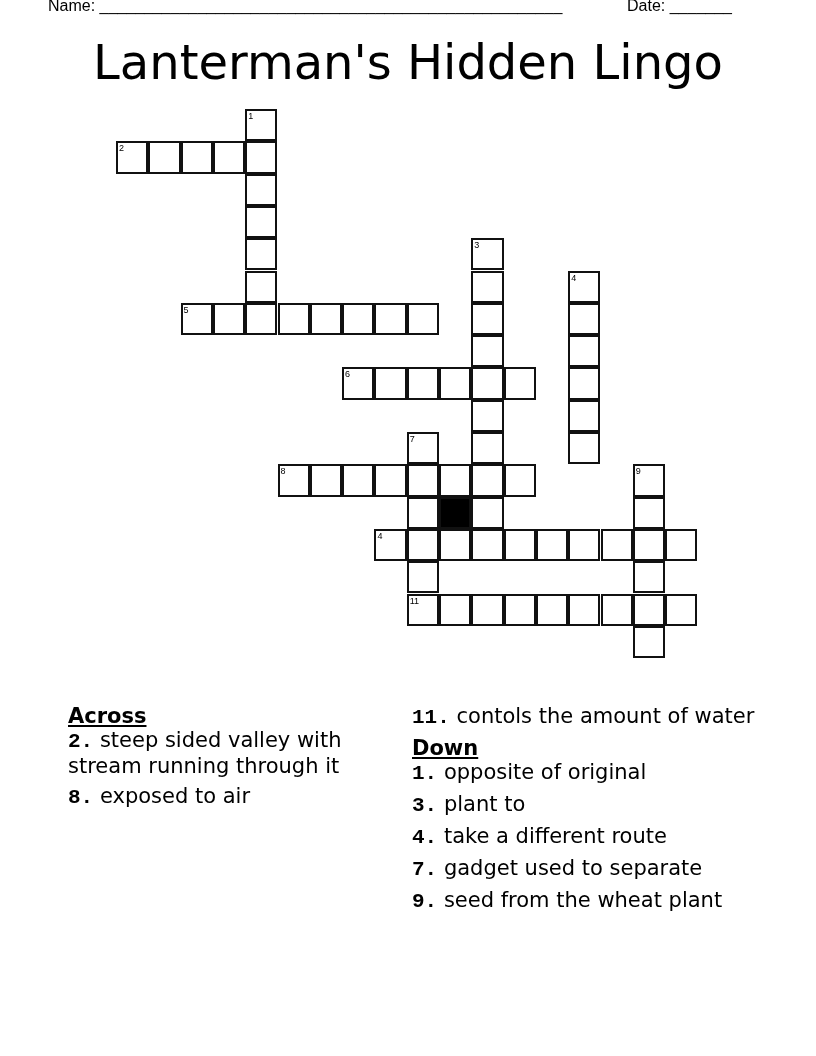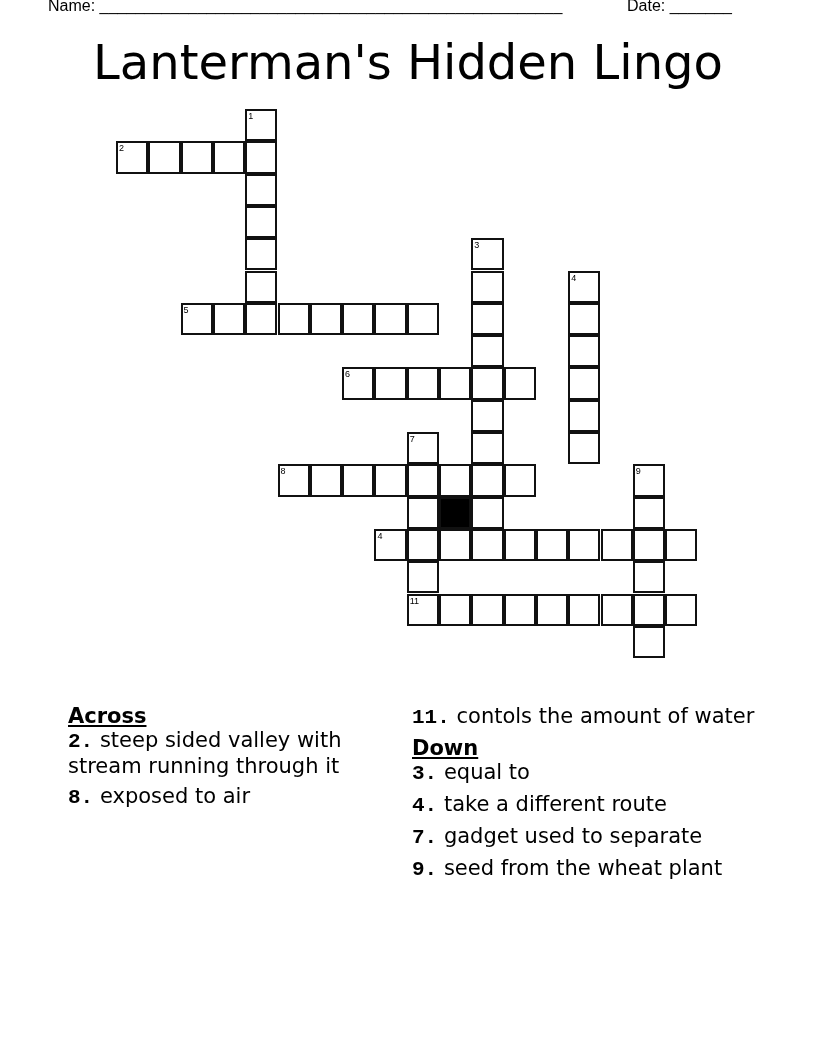--- a/index.html
+++ b/index.html
@@ -128,17 +128,18 @@
 
 <div class="clues left">
   <h3>Across</h3>
   <div class="clue"><span class="n">2.</span> <span>steep sided valley with stream running through it</span></div>
   <div class="clue"><span class="n">8.</span> <span>exposed to air</span></div>
 </div>
 
 <div class="clues right">
   <div class="clue"><span class="n">11.</span> <span>contols the amount of water</span></div>
   <h3>Down</h3>
-  <div class="clue"><span class="n">3.</span> <span>equal to</span></div>
+  <div class="clue"><span class="n">1.</span> <span>opposite of original</span></div>
+  <div class="clue"><span class="n">3.</span> <span>plant to</span></div>
   <div class="clue"><span class="n">4.</span> <span>take a different route</span></div>
   <div class="clue"><span class="n">7.</span> <span>gadget used to separate</span></div>
   <div class="clue"><span class="n">9.</span> <span>seed from the wheat plant</span></div>
 </div>
 
 </body></html>

